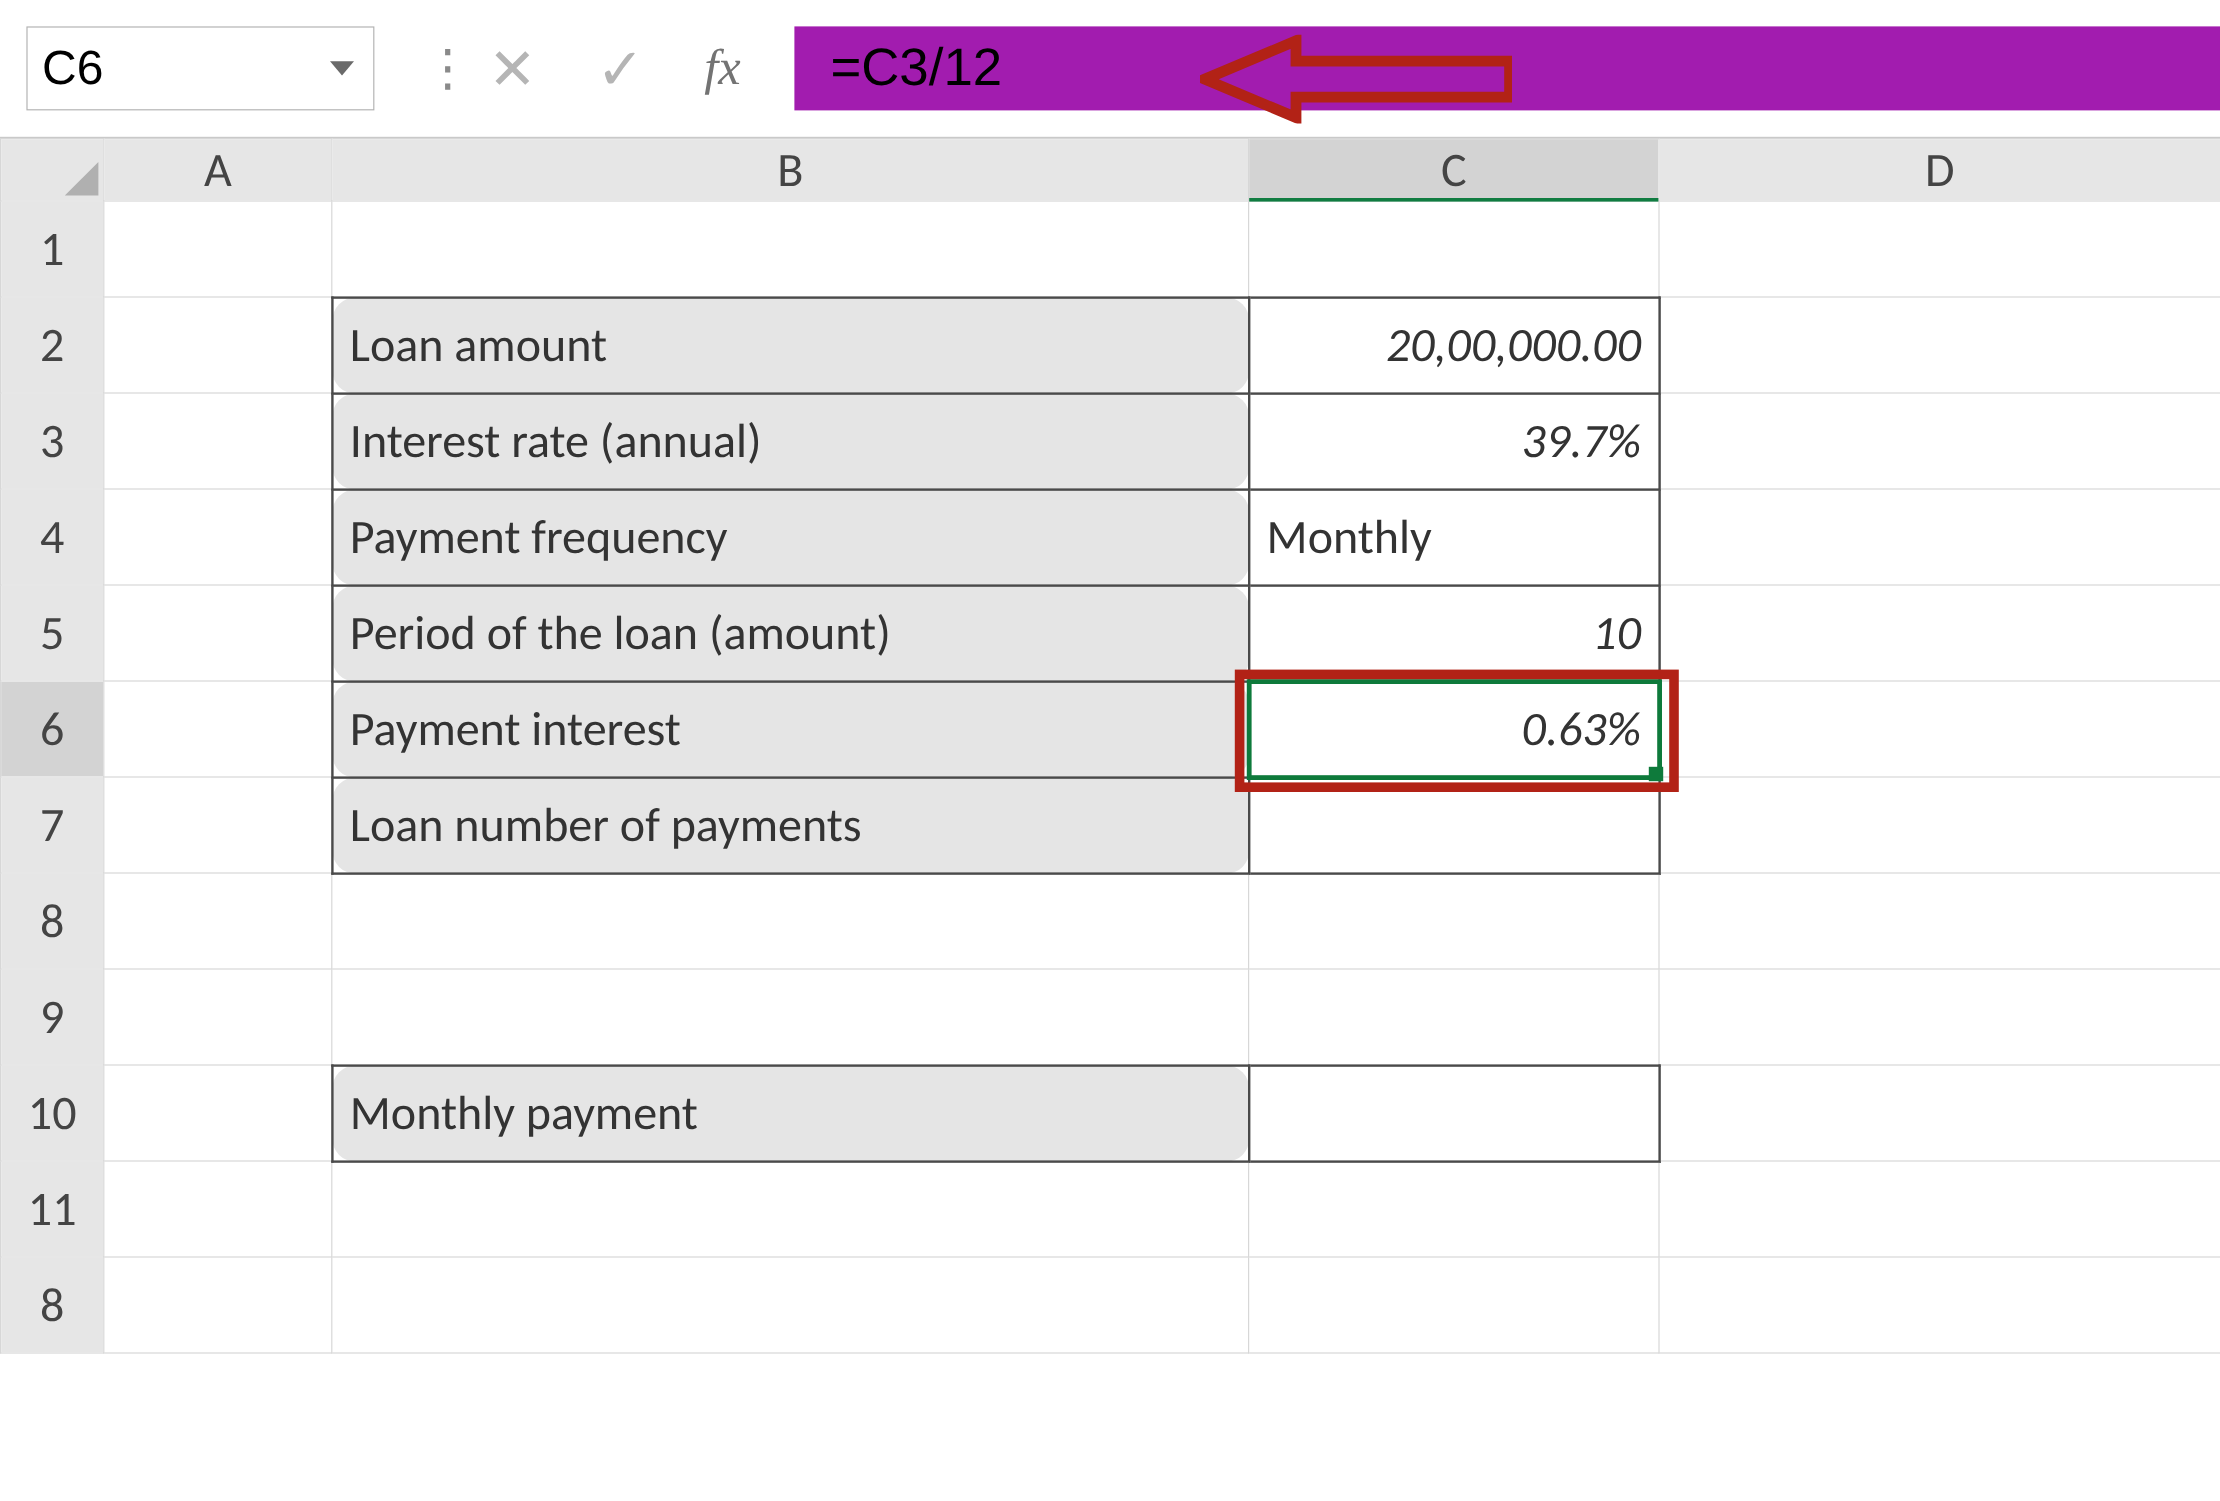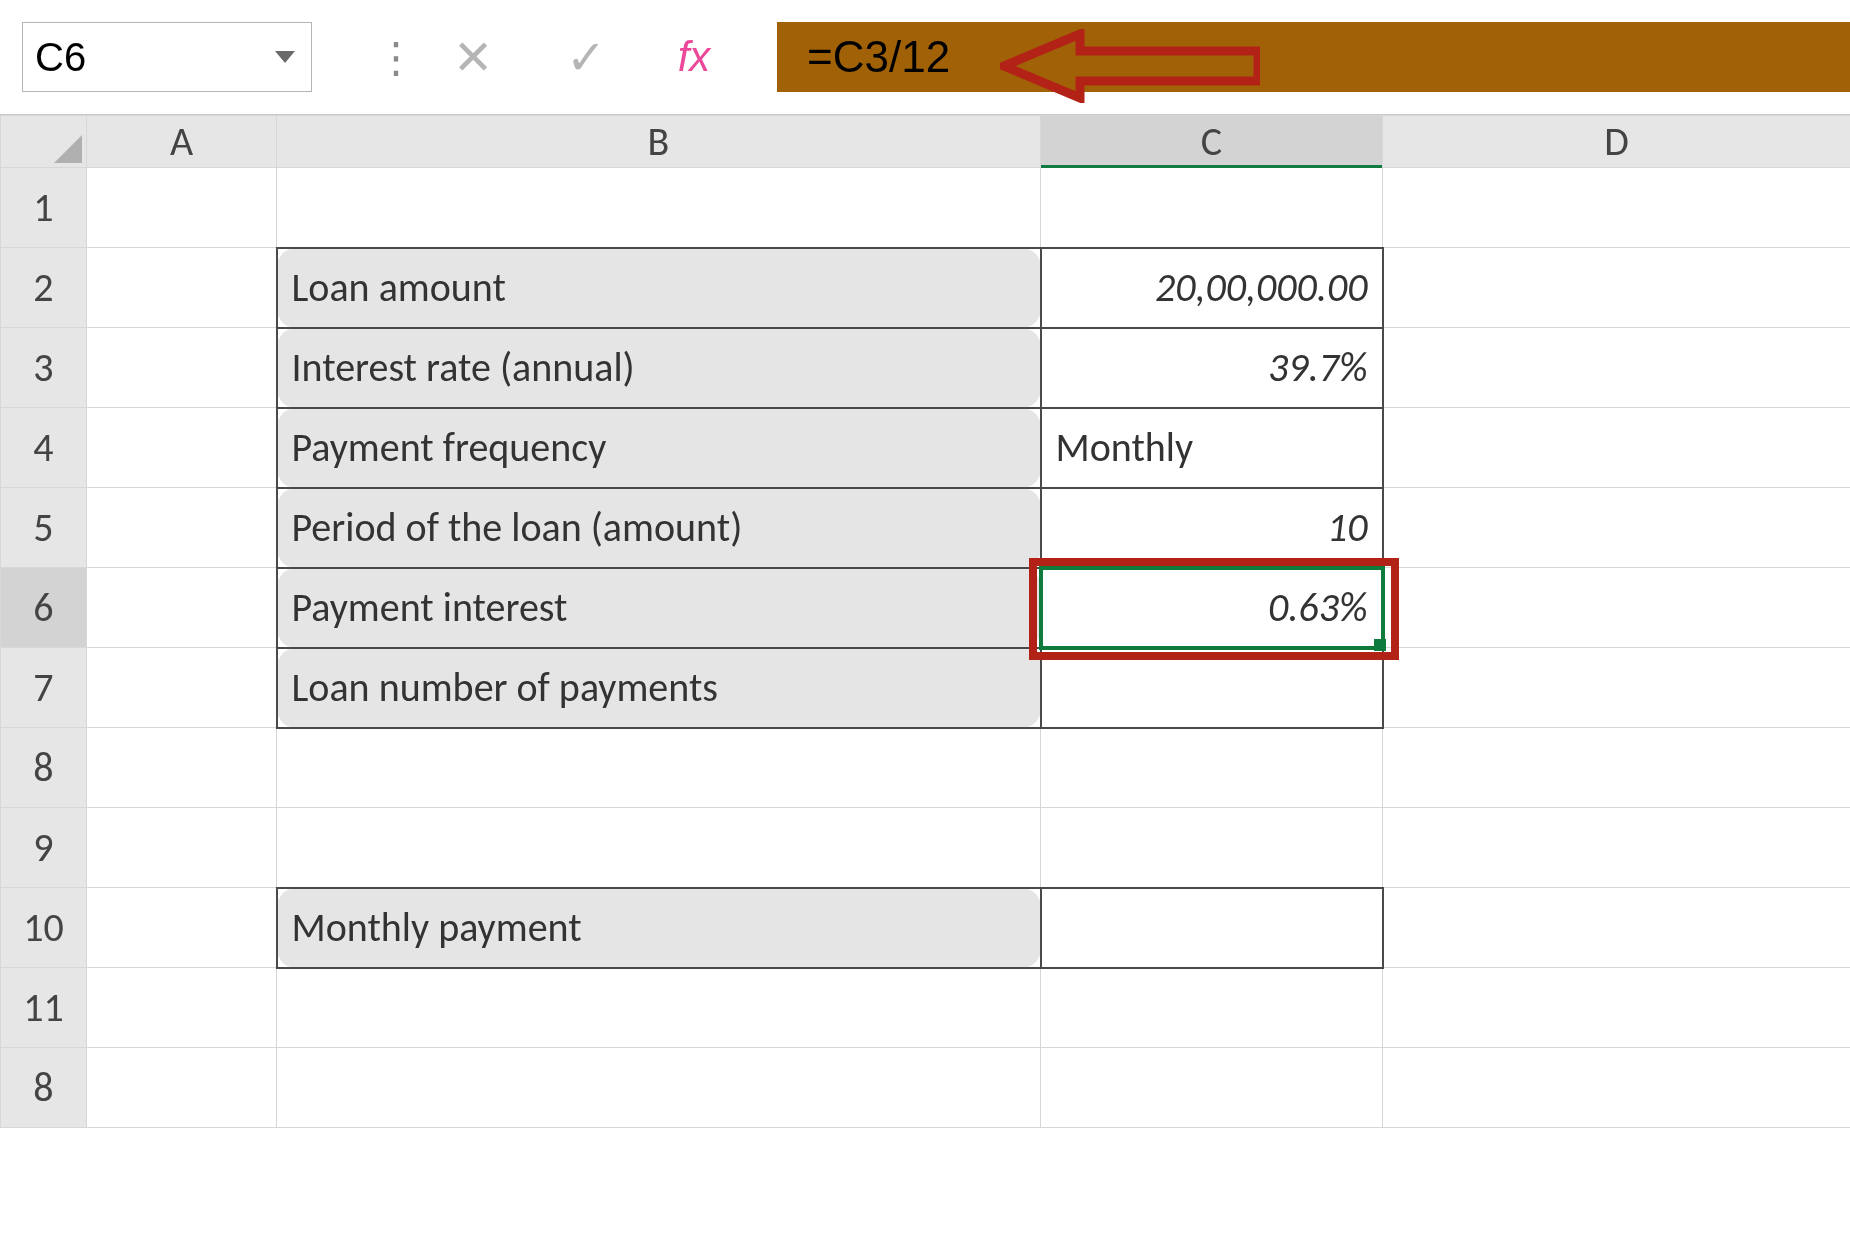--- a/index.html
+++ b/index.html
@@ -15,21 +15,20 @@
 
   
   .formula-bar {
     position: relative;
     height: 114px;
     border-bottom: 1px solid #c9c9c9;
     display: flex;
     align-items: center;
     background: #fff;
     overflow: visible;
-    gap: 23px;
   }
   .name-box {
     margin-left: 22px;
     width: 288px;
     height: 68px;
     background: #fff;
     border: 1px solid #b4b4b4;
     display: flex;
     align-items: center;
     position: relative;
@@ -67,37 +66,37 @@
     height: 68px;
     display: flex;
     align-items: center;
     justify-content: center;
     font-size: 48px;
     font-weight: 400;
     color: #b5b5b5;
     user-select: none;
   }
   .fx-label {
-    font-family: Liberation Sans, sans-serif;
+    font-family: Liberation Serif, serif;
     font-style: italic;
     font-size: 42px;
-    color: #ec4899;
+    color: #737373;
     width: 80px;
     text-align: center;
     user-select: none;
     padding-right: 20px;
   }
   .formula-input {
     flex: 1;
     height: 68px;
     font-size: 44px;
     border: none;
     outline: none;
     padding-left: 30px;
-    background: #a16207;
+    background: #a21caf;
   }
 
   
   .annotation-arrow {
     position: absolute;
     left: 1000px;
     top: 29px;
     height: 74px;
     width: 260px;
     pointer-events: none;

